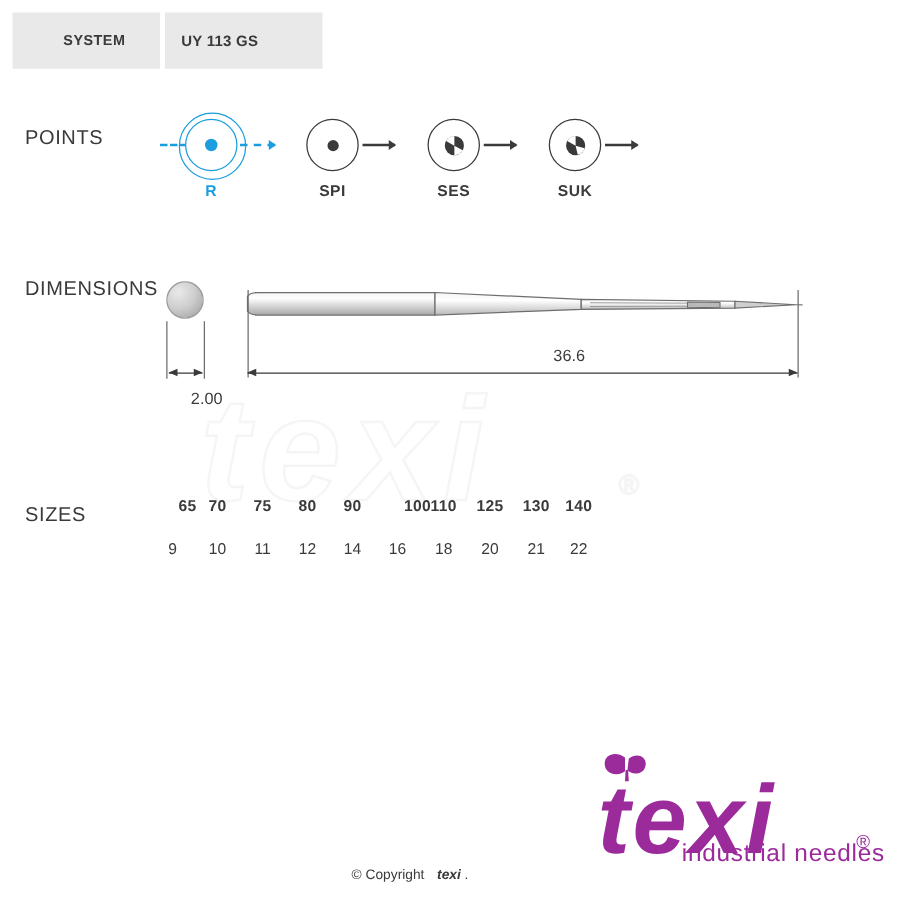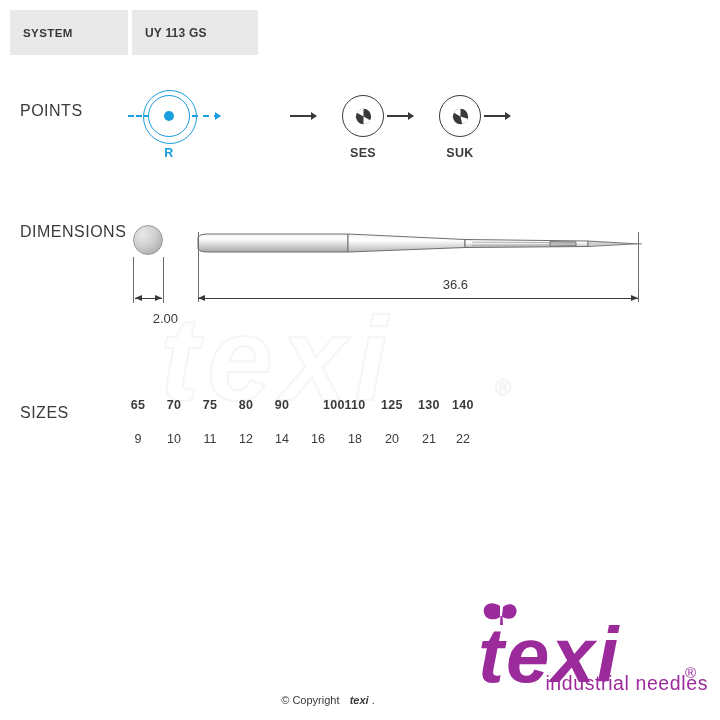--- a/index.html
+++ b/index.html
@@ -25,21 +25,21 @@
     height: 45px;
     display: flex;
     align-items: center;
     padding-left: 13px;
     font-size: 11.5px;
     font-weight: bold;
     letter-spacing: 0.4px;
     color: #3a3a3a;
     white-space: nowrap;
   }
-  .hcell.system { width: 118px; }
+  .hcell.system { width: 118px; justify-content: center; }
   .hcell.name   { width: 126px; margin-left: 4px; font-size: 12px; letter-spacing: .2px;}
   .hcell.equiv  { flex: 1; margin-left: 4px; font-weight: bold; letter-spacing: .2px;}
   .equiv-label { font-weight: bold; }
 
   
   .row-label {
     position: absolute;
     font-size: 16px;
     font-weight: normal;
     letter-spacing: 0.5px;
@@ -249,20 +249,26 @@
   <div class="pt active" style="left:8px;">
     <div class="circle">
       <div class="ring"></div>
       <div class="dot blue"></div>
     </div>
     <div class="label">R</div>
   </div>
 
   <div class="arrow dash" style="left:62px; width:28px;"></div>
 
+  <div class="pt" style="left:105px;">
+    <div class="circle">
+      <div class="dot"></div>
+    </div>
+    <div class="label">SPI</div>
+  </div>
 
   <div class="arrow" style="left:160px; width:26px;"></div>
 
   <div class="pt" style="left:202px;">
     <div class="circle">
       <svg class="glyph-ses" viewBox="0 0 20 20">
         <circle cx="10" cy="10" r="9" fill="#3a3a3a"></circle>
         <path d="M10 10 L10 1 A9 9 0 0 0 2.2 5.6 Z" fill="#ffffff"></path>
         <path d="M10 10 L17.8 14.4 A9 9 0 0 1 10 19 Z" fill="#ffffff"></path>
       </svg>
@@ -331,21 +337,21 @@
   <div class="dim-text" id="txt-length">36.6</div>
 </div>
 
 <svg class="watermark" viewBox="0 0 420 130">
   <text x="10" y="100" font-family="Liberation Sans, sans-serif" font-size="118" font-weight="bold" font-style="italic" letter-spacing="8" fill="none" stroke="#ededed" stroke-width="2">texi</text>
   <text x="345" y="95" font-family="Liberation Sans, sans-serif" font-size="22" fill="none" stroke="#ededed" stroke-width="1.5">®</text>
 </svg>
 
 <div class="sizes">
   <div class="size-row nm">
-    <div class="size-cell" style="left:0px">65</div>
+    <div class="size-cell" style="left:12px">65</div>
     <div class="size-cell" style="left:36px">70</div>
     <div class="size-cell" style="left:72px">75</div>
     <div class="size-cell" style="left:108px">80</div>
     <div class="size-cell" style="left:144px">90</div>
     <div class="size-cell" style="left:196px">100</div>
     <div class="size-cell" style="left:217px">110</div>
     <div class="size-cell" style="left:254px">125</div>
     <div class="size-cell" style="left:291px">130</div>
     <div class="size-cell" style="left:325px">140</div>
   </div>

